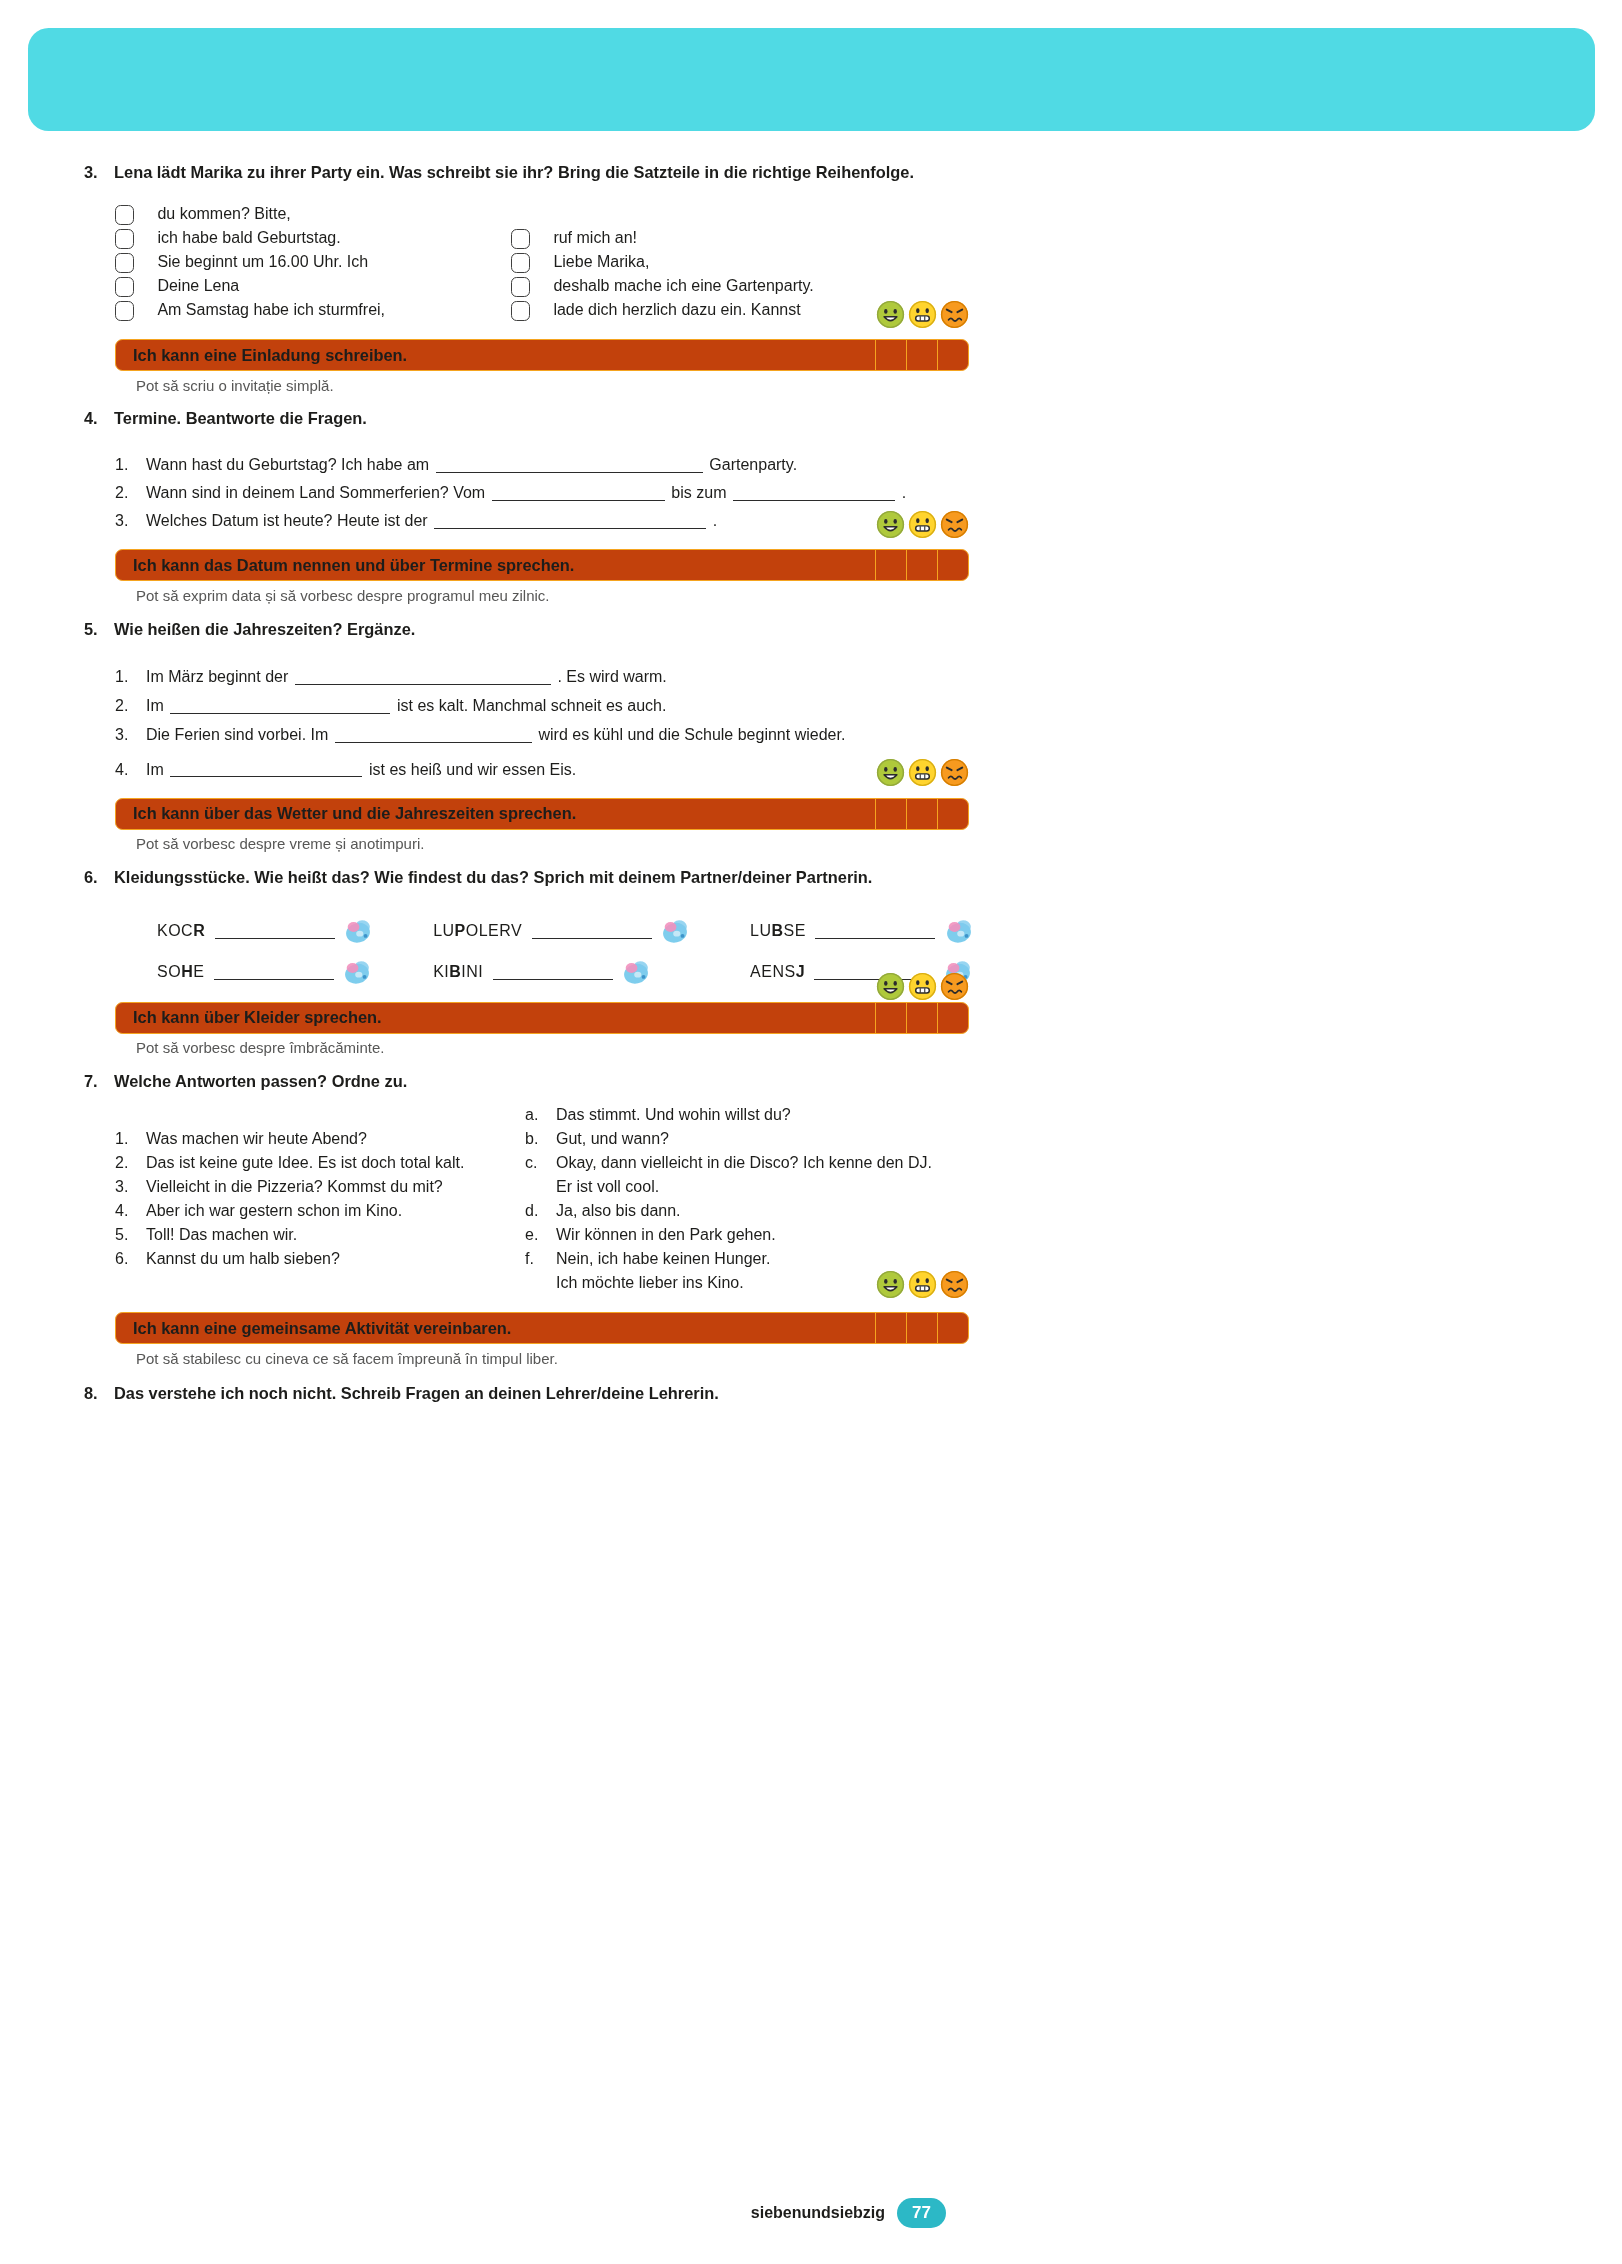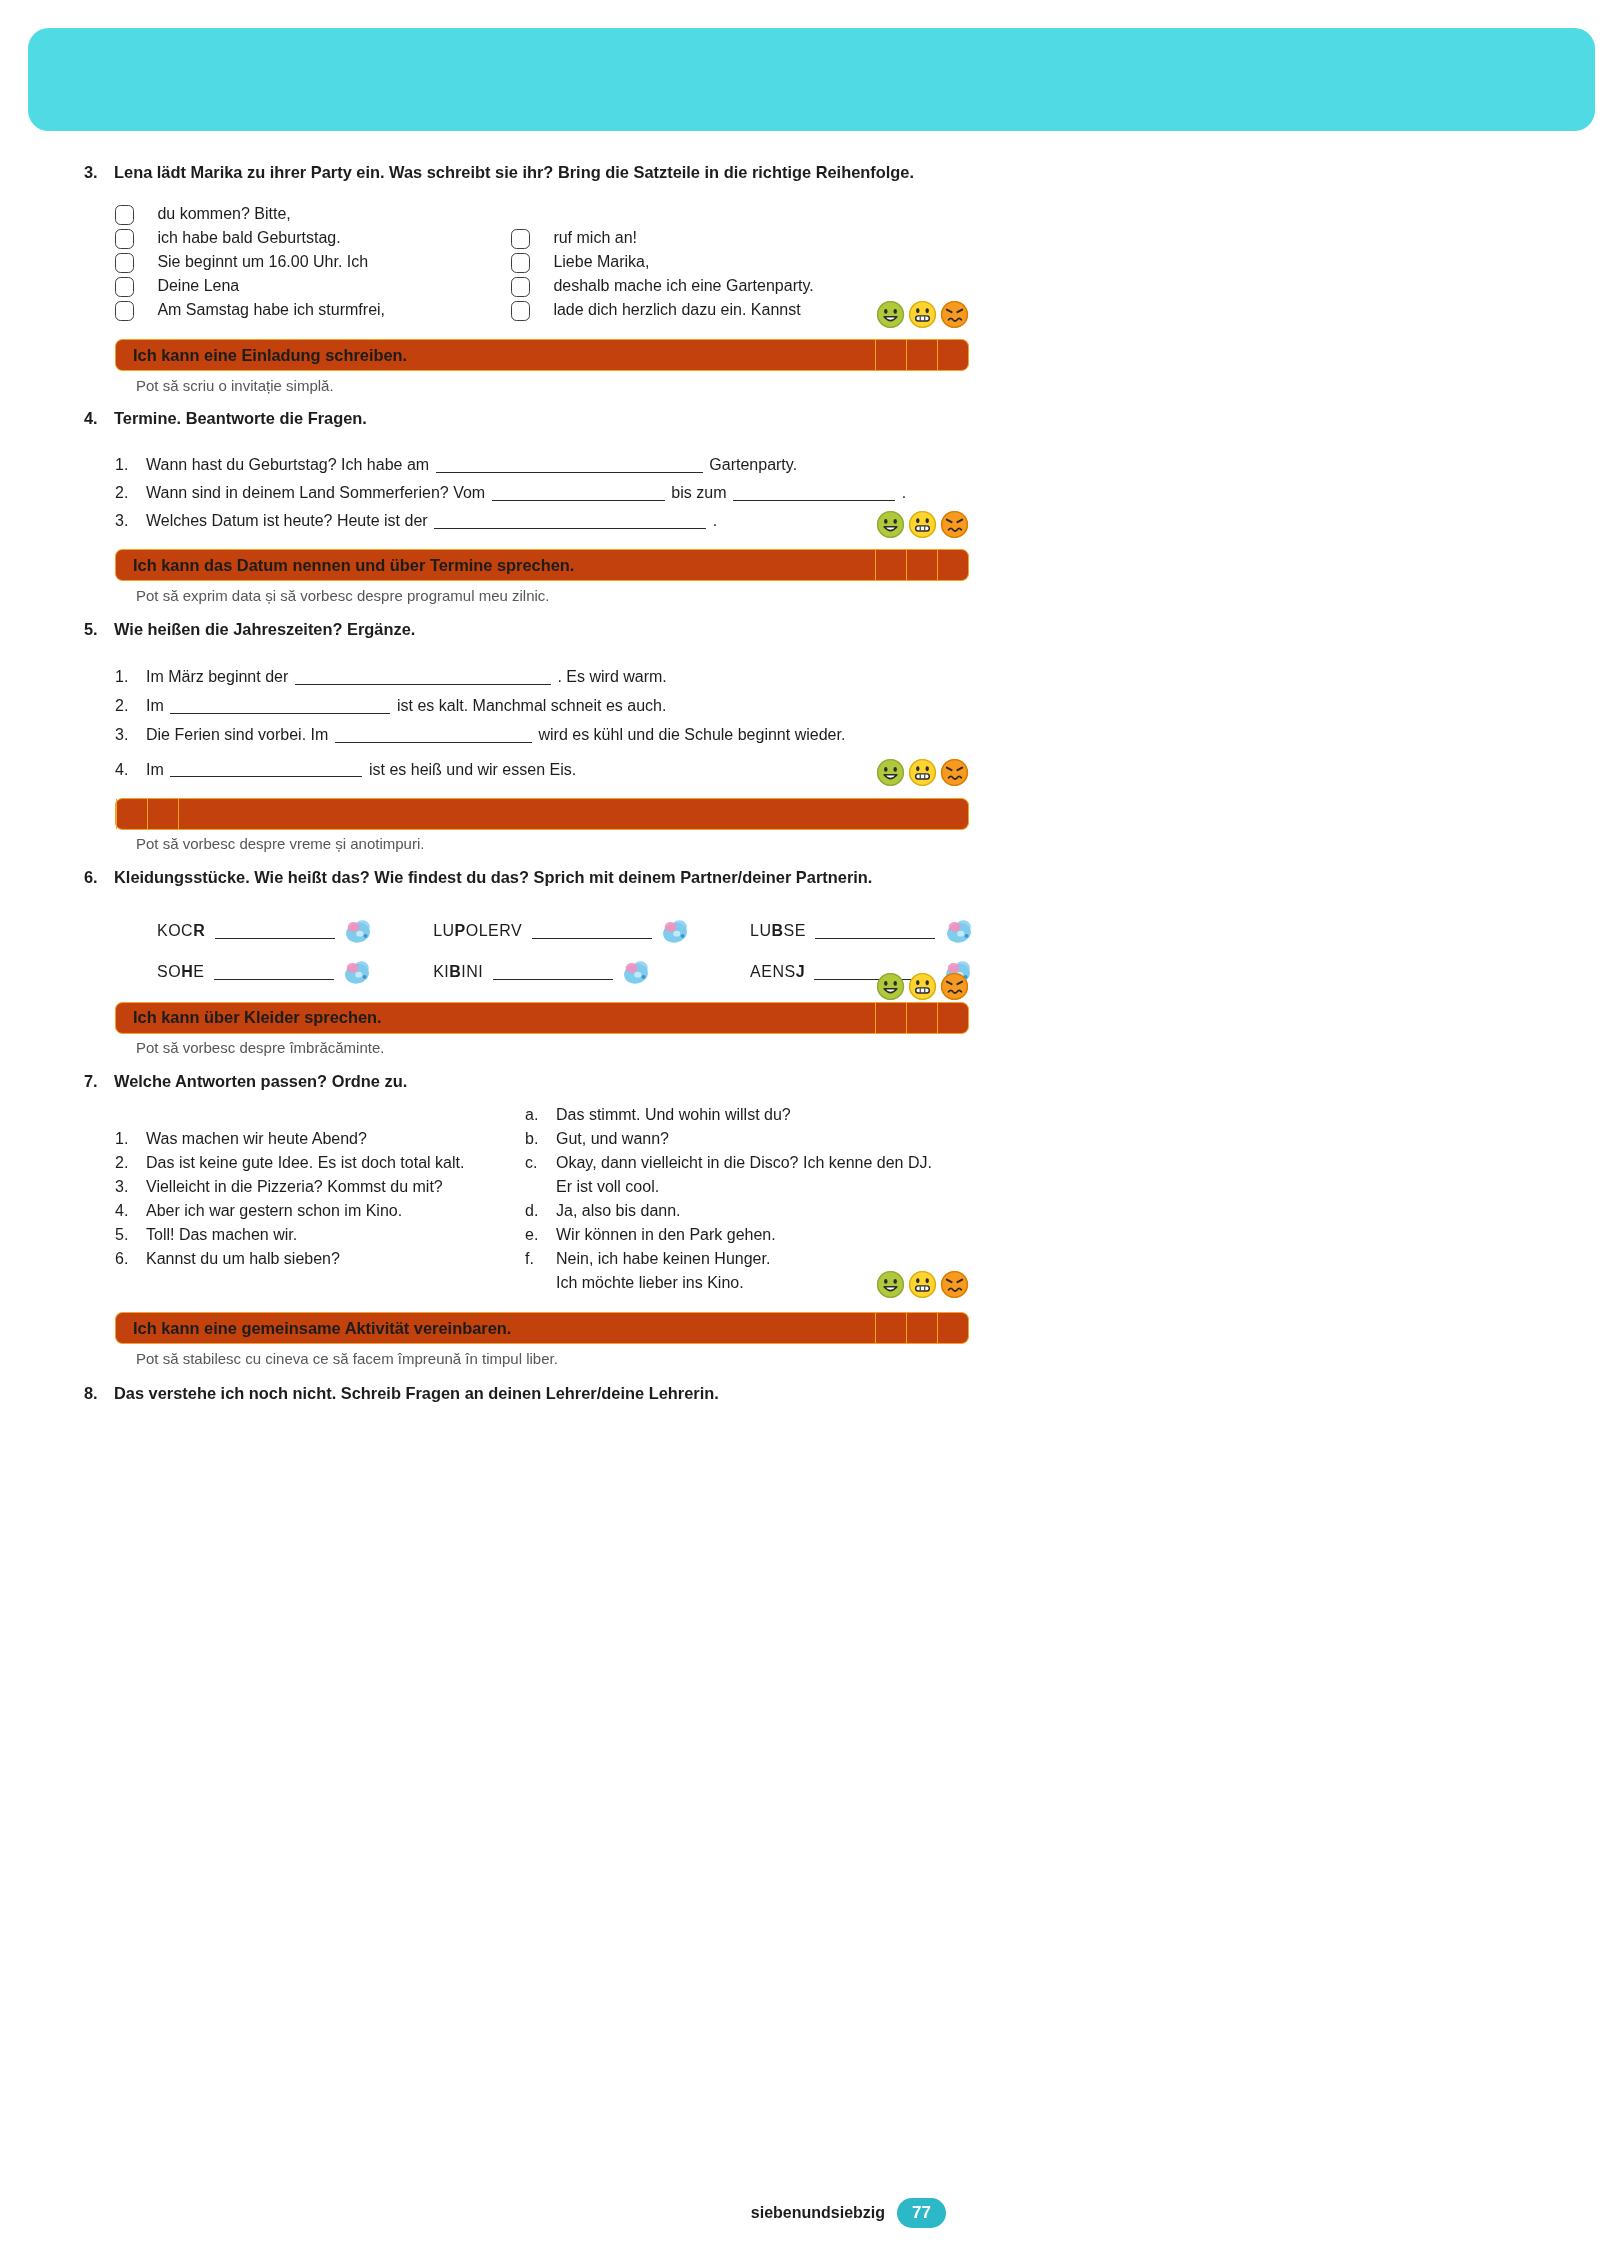--- a/index.html
+++ b/index.html
@@ -283,20 +283,21 @@
           <svg class="face" viewBox="0 0 32 32">
               <use href="#face-meh"></use>
             </svg>
           <svg class="face" viewBox="0 0 32 32">
               <use href="#face-upset"></use>
             </svg>
         </span>
       </div>
       <div class="cando-row">
         <div class="cando-box">
+          <span class="cando-text">Ich kann über das Wetter und die Jahreszeiten sprechen.</span>
           <span class="cando-cell"></span>
           <span class="cando-cell"></span>
           <span class="cando-cell"></span>
         </div>
       </div>
       <div class="cando-sub">Pot să vorbesc despre vreme și anotimpuri.</div>
     </section>
 
     <section class="ex">
       <div class="ex-title mb-lg">

